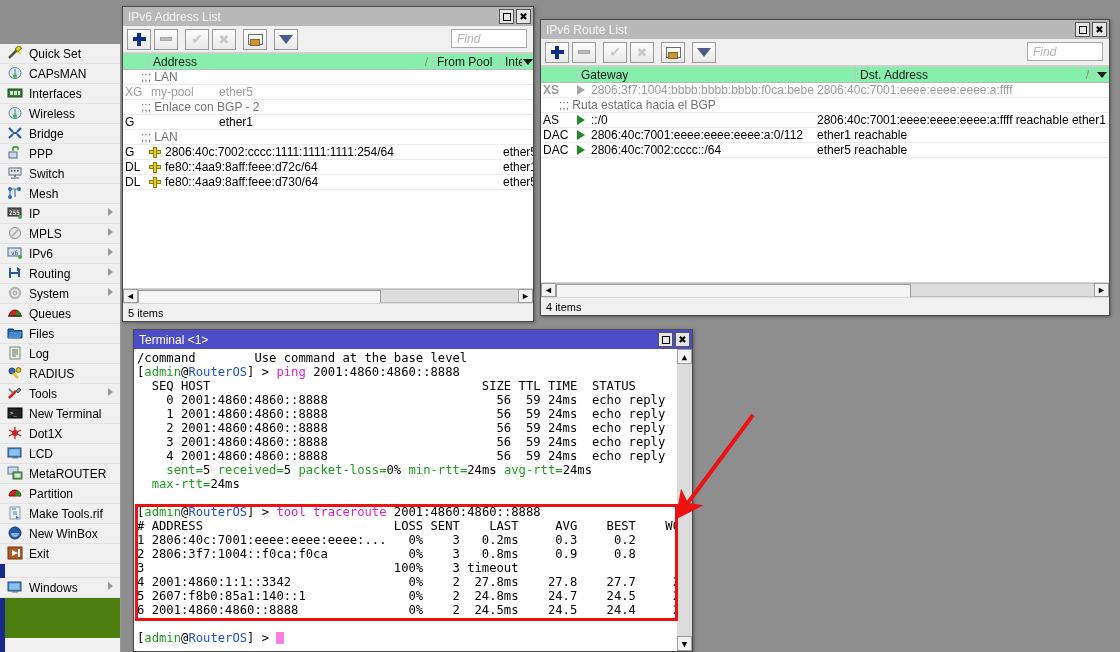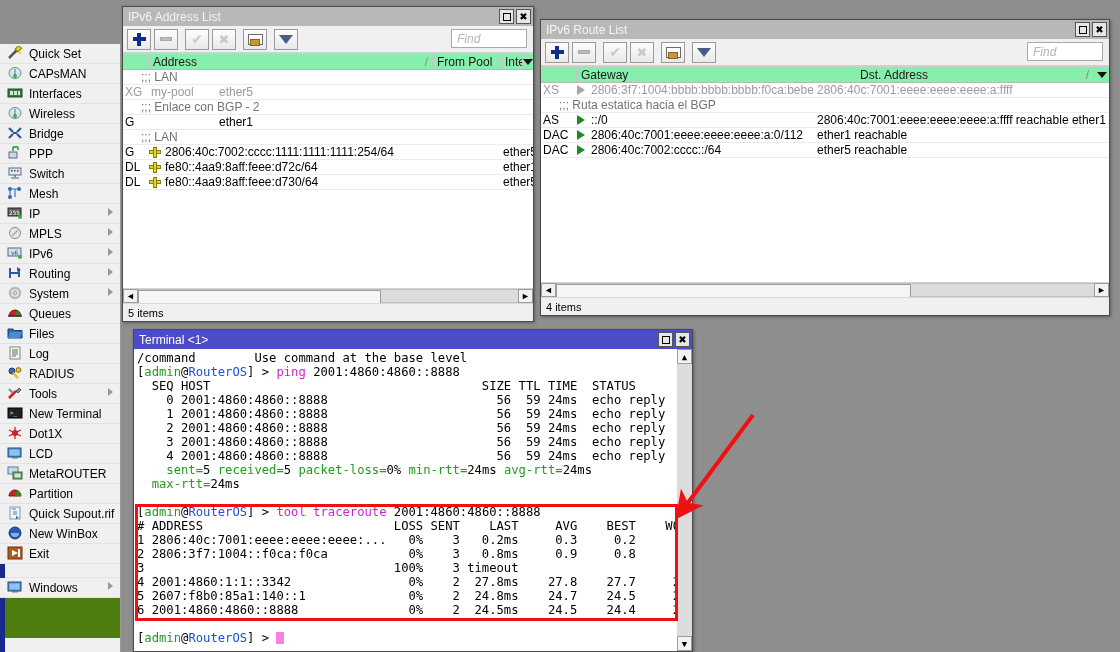--- a/index.html
+++ b/index.html
@@ -412,21 +412,21 @@
             </svg></span>
           <span class="mlabel">Partition</span>
         </div>
         <div class="menu-item">
           <span class="mi-icon"><svg width="16" height="14" viewBox="0 0 16 14">
               <rect x="3" y="1" width="10" height="12" fill="#eef4fa" stroke="#7a9ab8"></rect>
               <path d="M6,6 L10,6 M6,8 L10,8" stroke="#4a7ab0"></path>
               <path d="M5,3 L9,3" stroke="#4a7ab0"></path>
               <path d="M9,10 L12,11.5 L9,13 z" fill="#2a6ab0"></path>
             </svg></span>
-          <span class="mlabel">Quick Supout.rif</span>
+          <span class="mlabel">Make Tools.rif</span>
         </div>
         <div class="menu-item">
           <span class="mi-icon"><svg width="16" height="14" viewBox="0 0 16 14">
               <circle cx="8" cy="7" r="6" fill="#2a5ab0" stroke="#153a7a"></circle>
               <path d="M4,7 A4,4 0 0,0 12,7" fill="#8ab0e0"></path>
             </svg></span>
           <span class="mlabel">New WinBox</span>
         </div>
         <div class="menu-item">
           <span class="mi-icon"><svg width="16" height="14" viewBox="0 0 16 14">
@@ -607,21 +607,21 @@
       <span class="ch" style="flex:0 0 36px;"></span>
       <span class="ch" style="flex:1 1 auto;">Gateway</span>
       <span class="ch sorted" style="flex:0 0 238px;">Dst. Address</span>
       <span class="ch-drop">
         <span class="caret-d"></span>
       </span>
     </div>
 
     <div class="tbl-body" id="route-body" style="position:absolute; left:0; right:0; top:63px; bottom:33px;">
         <div class="trow dim">
-          <span class="c-flags" style="flex: 0 0 36px;">XS</span>
+          <span class="c-flags" style="flex: 0 0 36px; font-weight: bold;">XS</span>
           <span class="c-addr" style="flex: 0 0 238px;">
             <span class="rtarrow grey"></span>
             <span>2806:3f7:1004:bbbb:bbbb:bbbb:f0ca:bebe</span>
           </span>
           <span class="c-if" style="flex: 1 1 auto;">2806:40c:7001:eeee:eeee:eeee:a:ffff</span>
         </div>
         <div class="trow comment">
           <span class="cmt-txt">;;; Ruta estatica hacia el BGP</span>
         </div>
         <div class="trow">

